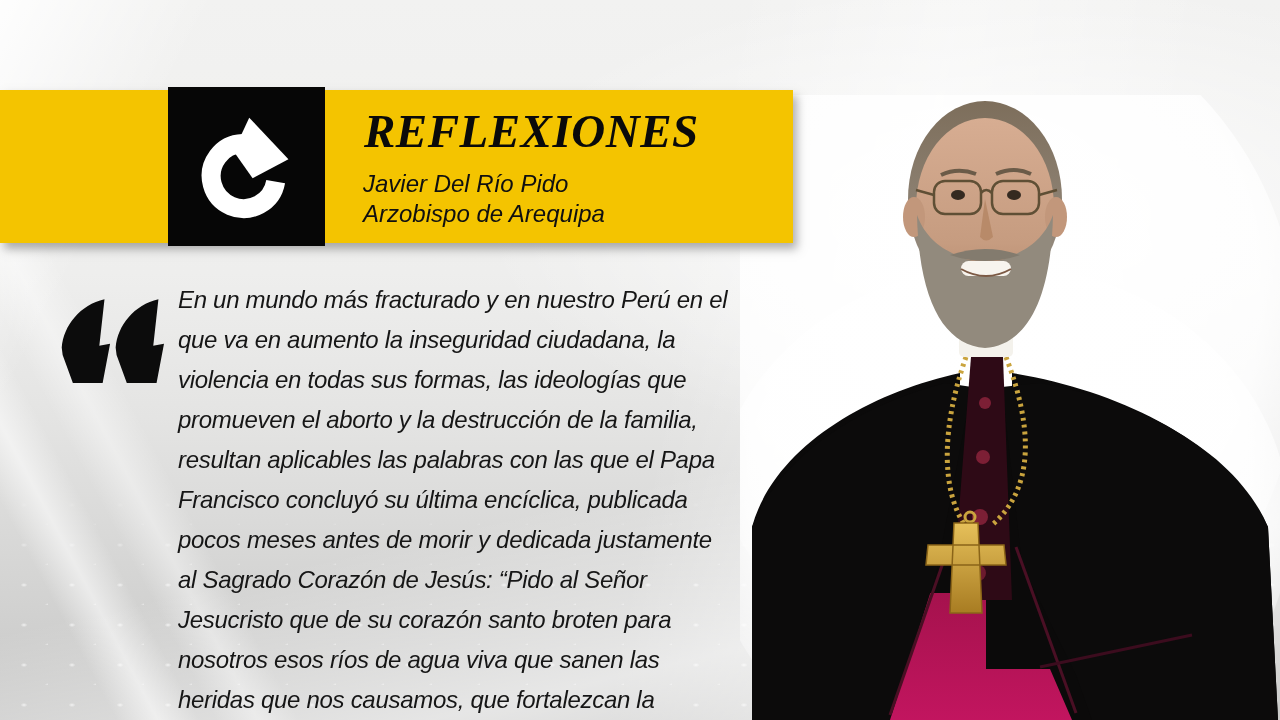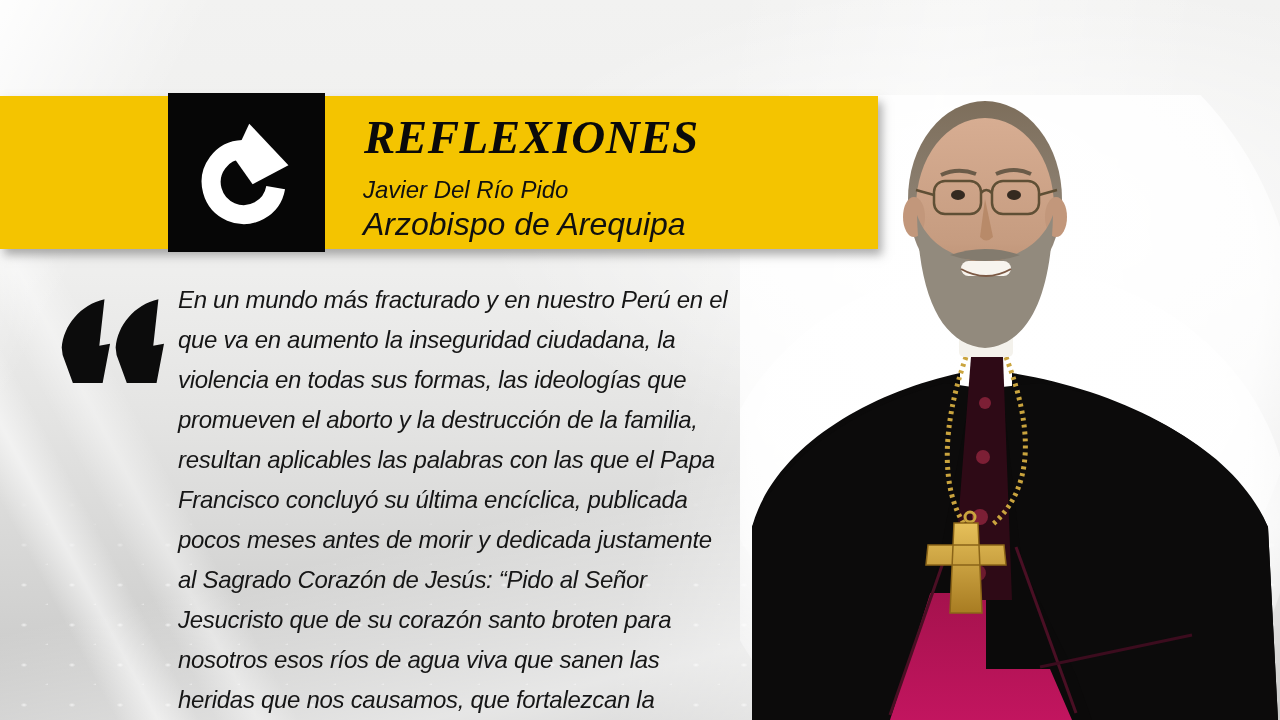--- a/index.html
+++ b/index.html
@@ -28,40 +28,40 @@
     background-image:
       radial-gradient(5px 3px at 24px 20px, rgba(255,255,255,.95), rgba(255,255,255,0) 70%),
       radial-gradient(5px 3px at 48px 40px, rgba(255,255,255,.75), rgba(255,255,255,0) 70%);
     background-size:48px 40px, 48px 40px;
     -webkit-mask-image:linear-gradient(to top, rgba(0,0,0,.95) 55%, rgba(0,0,0,0));
             mask-image:linear-gradient(to top, rgba(0,0,0,.95) 55%, rgba(0,0,0,0));
     opacity:.8;
   }
   
   .banner {
-    position:absolute; left:0; top:96px; width:878px; height:153px;
+    position:absolute; left:0; top:90px; width:793px; height:153px;
     background:#F4C400;
     box-shadow:4px 6px 9px rgba(95,95,95,.5);
   }
   .logo-box {
     position:absolute; left:168px; top:-3px; width:157px; height:159px;
     background:#060606; display:flex; align-items:center; justify-content:center;
   }
   .banner-title {
     position:absolute; left:364px; top:14px; margin:0;
     font-family:"Liberation Serif", serif; font-style:italic; font-weight:700;
     font-size:47px; letter-spacing:.5px; color:#0a0a0a; white-space:nowrap;
   }
   .banner-author {
     position:absolute; left:363px; top:80px;
     font-style:italic; font-weight:400; font-size:24px; color:#101010; white-space:nowrap;
   }
   .banner-role {
     position:absolute; left:363px; top:110px;
-    font-style:italic; font-weight:400; font-size:32px; color:#101010; white-space:nowrap;
+    font-style:italic; font-weight:400; font-size:24px; color:#101010; white-space:nowrap;
   }
   
   .quote-glyph { position:absolute; left:58px; top:297px; width:106px; height:90px; }
   .quote-text {
     position:absolute; left:178px; top:280px;
     font-style:italic; font-weight:400;
     font-size:24px; line-height:40px; letter-spacing:-.3px;
     color:#161616; white-space:pre;
   }
   

